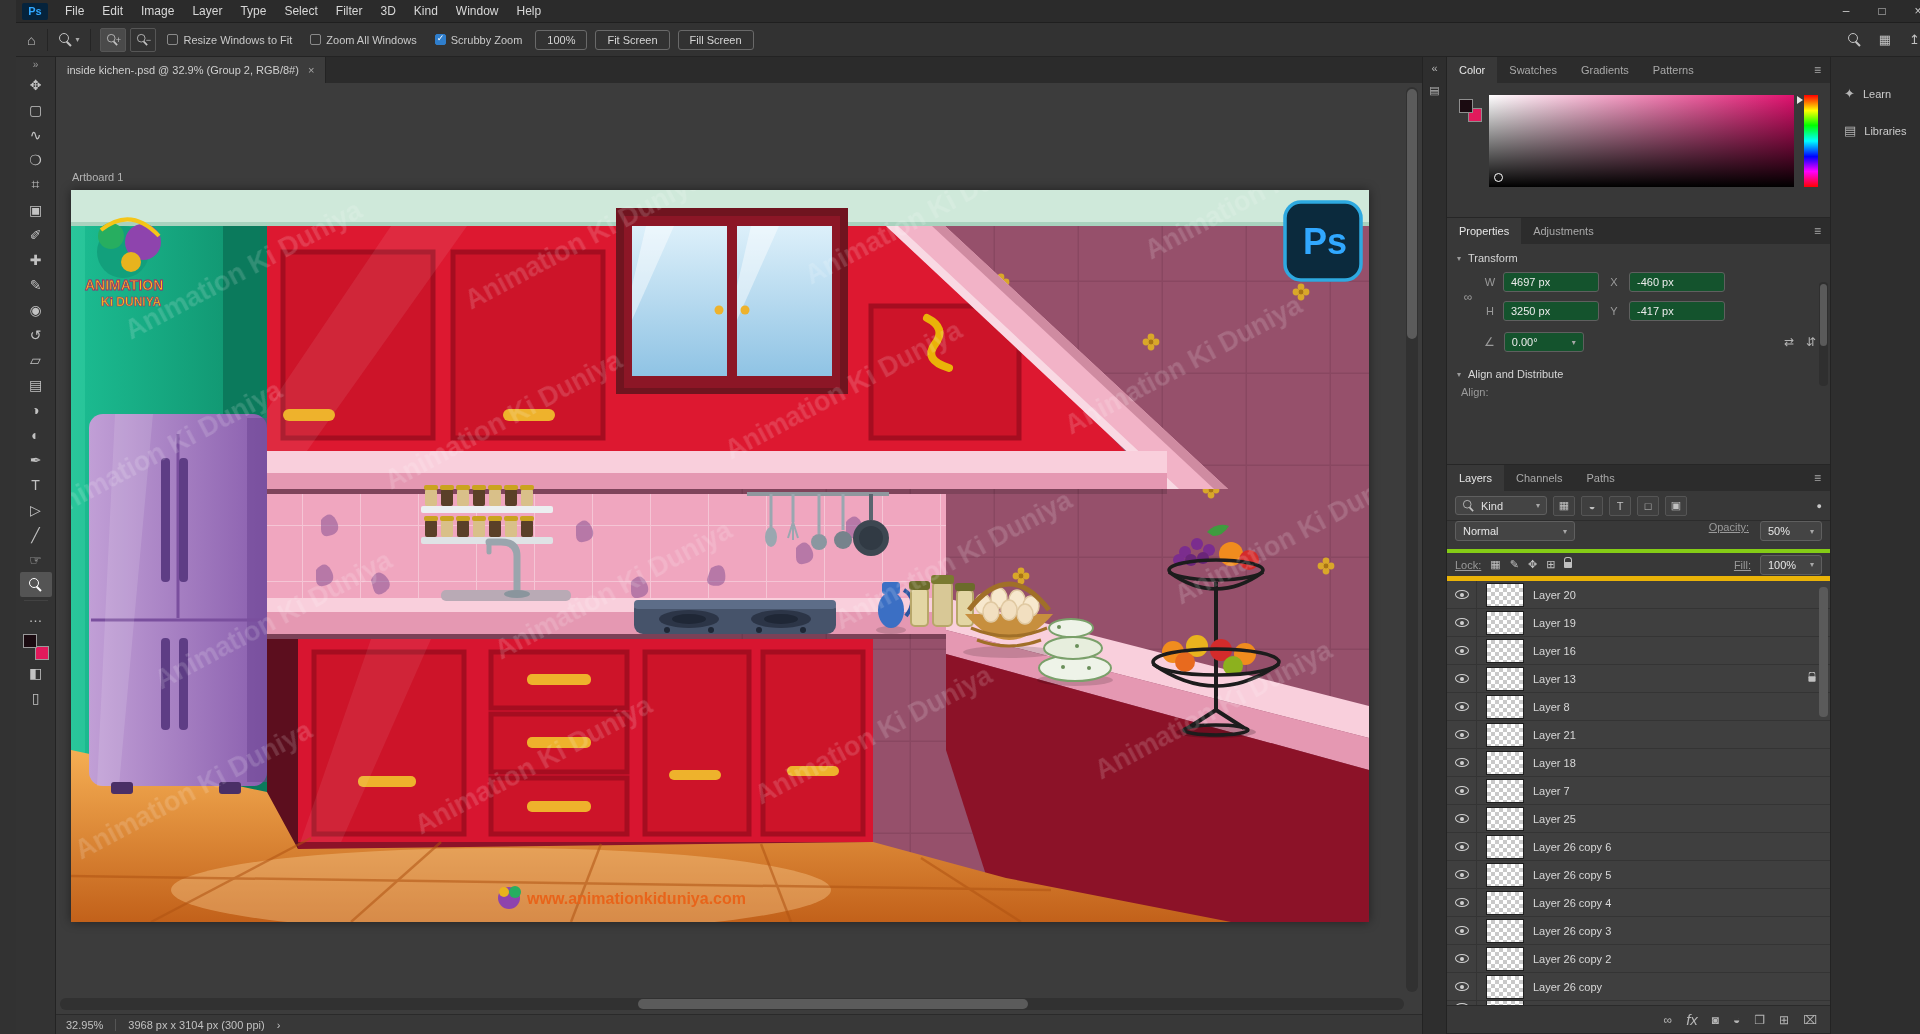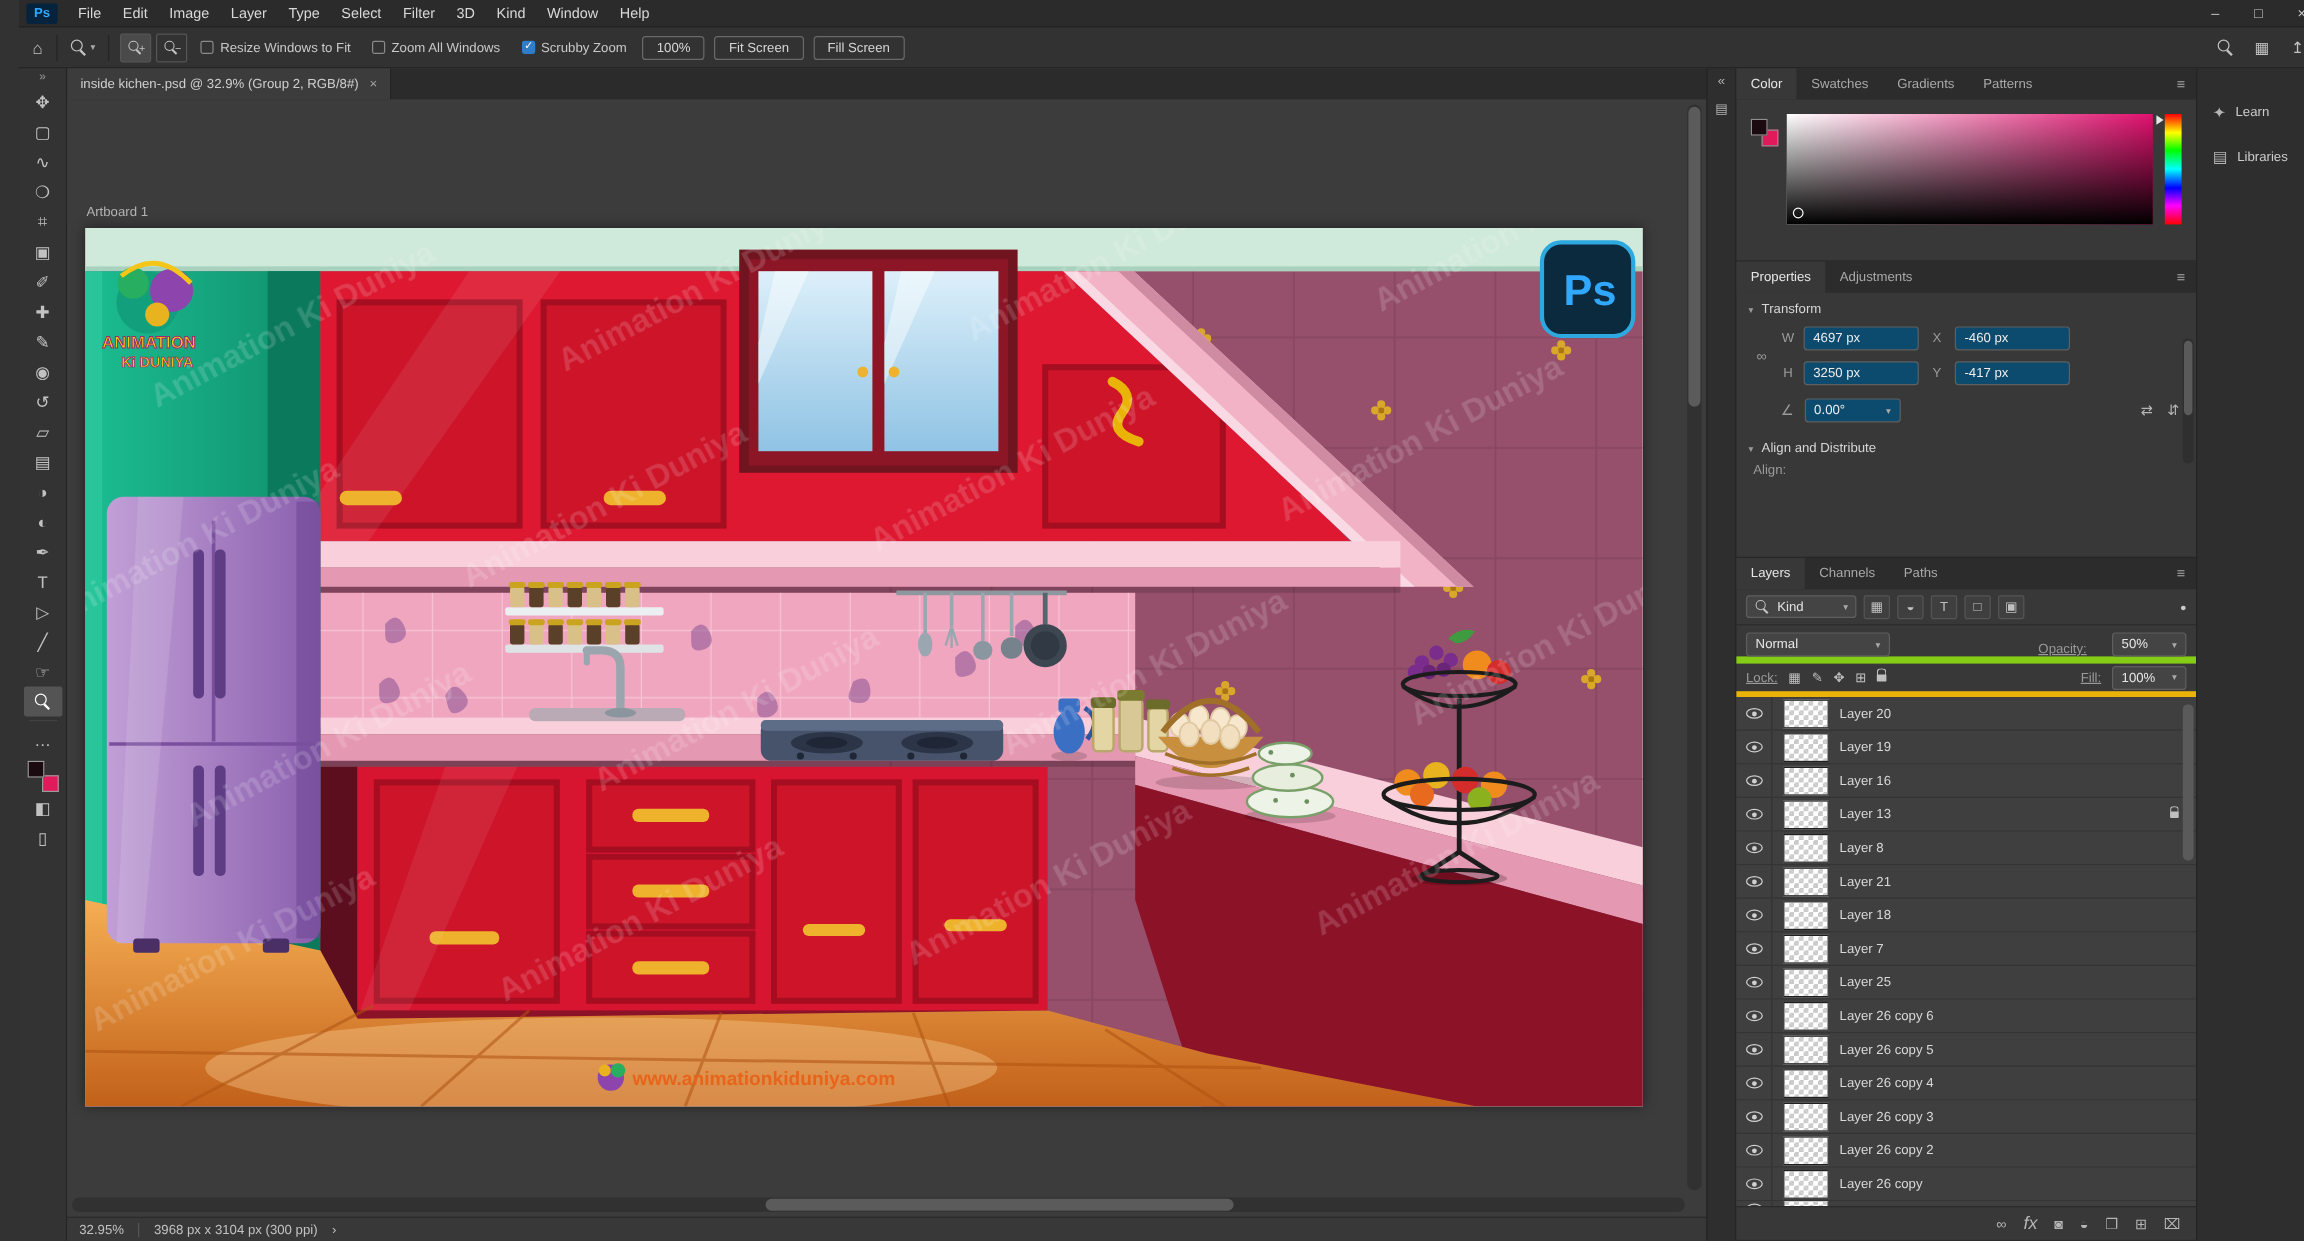--- a/index.html
+++ b/index.html
@@ -94,37 +94,37 @@
   
   .props-panel { height:247px; }
   .prop-type-row { display:flex; align-items:center; gap:9px; padding:8px 12px; border-bottom:1px solid #2c2c2c; color:#d2d2d2; }
   .prop-thumb { width:22px; height:18px; background:#6a6a6a; border:1px solid #1f1f1f; }
   .section-head { display:flex; align-items:center; gap:7px; padding:8px 10px 6px; color:#d6d6d6; }
   .sec-caret { font-size:8px; color:#9a9a9a; }
   .fields-block { display:flex; gap:8px; padding:2px 12px 6px 14px; }
   .chain { color:#9a9a9a; width:14px; text-align:center; align-self:center; font-size:12px; }
   .field-grid { display:grid; grid-template-columns:14px 96px 18px 96px; gap:9px 6px; align-items:center; }
   .f-label { color:#9a9a9a; text-align:center; }
-  .field { background:#0c4a6e; border:1px solid #5f5f5f; border-radius:3px; padding:3px 7px; color:#ececec; min-height:20px; display:flex; align-items:center; }
+  .field { background:#14532d; border:1px solid #5f5f5f; border-radius:3px; padding:3px 7px; color:#ececec; min-height:20px; display:flex; align-items:center; }
   .angle-row { display:flex; align-items:center; gap:9px; padding:5px 14px 8px 37px; }
   .angle-ico { color:#9a9a9a; font-size:12px; }
   .angle-field { width:80px; justify-content:space-between; }
   .flip-icons { margin-left:auto; display:flex; gap:12px; color:#b5b5b5; font-size:12px; }
   .align-label { padding:0 14px 8px; color:#9a9a9a; }
   .props-scroll { position:absolute; right:2px; top:64px; width:9px; height:104px; background:#2f2f2f; border-radius:4px; }
   .props-scroll::after { content:""; position:absolute; left:1px; right:1px; top:2px; height:62px; background:#5a5a5a; border-radius:4px; }
 
   
   .layers-panel { height:569px; display:flex; flex-direction:column; }
   .filter-row { display:flex; align-items:center; gap:6px; padding:0 8px; height:30px; border-bottom:1px solid #2c2c2c; }
   .kind-box { display:flex; align-items:center; gap:6px; background:#444444; border:1px solid #5f5f5f; border-radius:3px; padding:2px 6px; width:92px; color:#e0e0e0; }
   .kind-box .caret { margin-left:auto; }
   .f-ico { width:22px; height:20px; display:flex; align-items:center; justify-content:center; border:1px solid #555; border-radius:2px; background:#3f3f3f; color:#c0c0c0; font-size:11px; }
   .filter-dot { margin-left:auto; color:#c9c9c9; font-size:9px; }
-  .blend-row { display:flex; align-items:flex-end; gap:21px; padding:0 8px; height:32px; border-bottom:6px solid #84cc16; }
+  .blend-row { display:flex; align-items:flex-start; gap:11px; padding:0 8px; height:32px; border-bottom:4px solid #84cc16; }
   .dropdown { background:#444444; border:1px solid #5f5f5f; border-radius:3px; padding:3px 7px; display:flex; align-items:center; color:#e6e6e6; }
   .blend-dd { width:120px; justify-content:space-between; }
   .dim-label { color:#9a9a9a;text-decoration:underline; }
   .op-dd { width:62px; justify-content:space-between; }
   .ml-auto { margin-left:auto; }
   .lock-row { display:flex; align-items:center; gap:9px; padding:0 8px; height:28px; border-bottom:5px solid #eab308; }
   .l-ico { color:#c0c0c0; font-size:11px; }
   .layers-list { flex:1; overflow:hidden; position:relative; background:#3f3f3f; }
   .layer-row { display:flex; align-items:center; height:28px; border-bottom:1px solid #343434; background:#3f3f3f; }
   .layer-row.partial { height:13px; overflow:hidden; }

